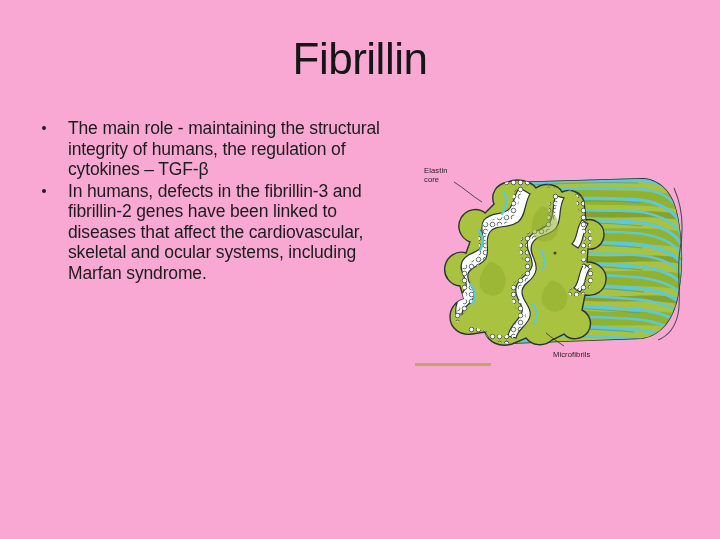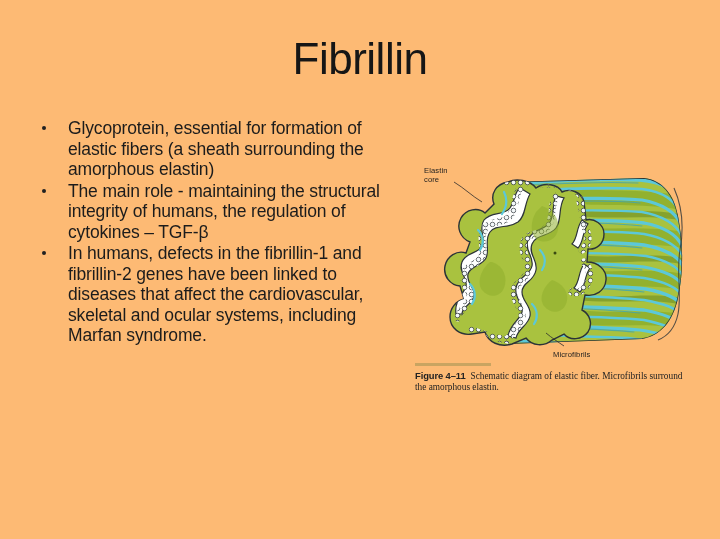--- a/index.html
+++ b/index.html
@@ -14,21 +14,21 @@
     overflow: hidden;
     font-family: "Liberation Sans", sans-serif;
     color: #1a1a1a;
   }
 
   #slide {
     position: absolute;
     left: 0; top: 0;
     width: 720px;
     height: 539px;
-    background: #fdba74;
+    background: #f9a8d4;
   }
 
   
   #slide-title {
     position: absolute;
     left: 0;
     top: 33px;
     width: 720px;
     text-align: center;
     font-size: 44px;
@@ -139,35 +139,31 @@
 </style>
 </head>
 <body>
 
 <div id="slide">
 
   <div id="slide-title">Fibrillin</div>
 
   <div id="bullet-list">
 
-    <div class="bullet-row">
-      <span class="bullet-dot"></span>
-      <span class="bullet-text">Glycoprotein, essential for formation of elastic fibers (a sheath surrounding the amorphous elastin)</span>
-    </div>
 
 
 
     <div class="bullet-row">
       <span class="bullet-dot"></span>
       <span class="bullet-text">The main role - maintaining the structural integrity of humans, the regulation of cytokines – TGF-β</span>
     </div>
 
     <div class="bullet-row">
       <span class="bullet-dot"></span>
-      <span class="bullet-text">In humans, defects in the fibrillin-1 and fibrillin-2 genes have been linked to diseases that affect the cardiovascular, skeletal and ocular systems, including Marfan syndrome.</span>
+      <span class="bullet-text">In humans, defects in the fibrillin-3 and fibrillin-2 genes have been linked to diseases that affect the cardiovascular, skeletal and ocular systems, including Marfan syndrome.</span>
     </div>
 
   </div>
 
   <div id="figure-block">
 
     <div id="figure-art">
       <svg width="286" height="200" viewBox="0 0 286 200" xmlns="http://www.w3.org/2000/svg">
         <defs>
           <clipPath id="clipBody">
@@ -350,19 +346,16 @@
       </svg>
     </div>
 
     <div class="fig-callout" id="label-elastin-core">Elastin
 core</div>
 
     <div class="fig-callout" id="label-microfibrils">Microfibrils</div>
 
     <div id="figure-rule"></div>
 
-    <div id="figure-caption">
-      <span class="cap-label">Figure 4–11</span><span class="cap-text">Schematic diagram of elastic fiber. Microfibrils surround the amorphous elastin.</span>
-    </div>
 
   </div>
 
 </div>
 
 </body></html>

